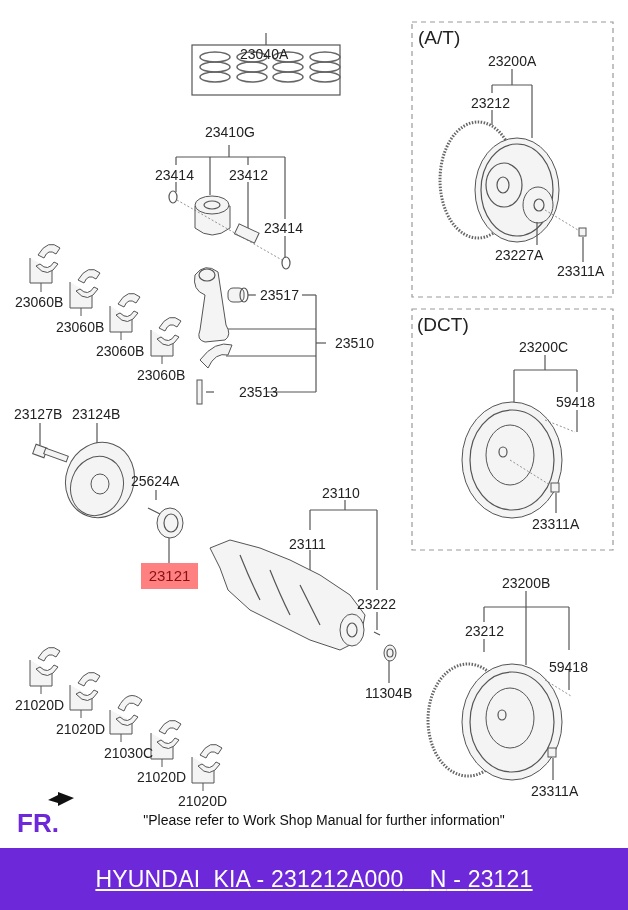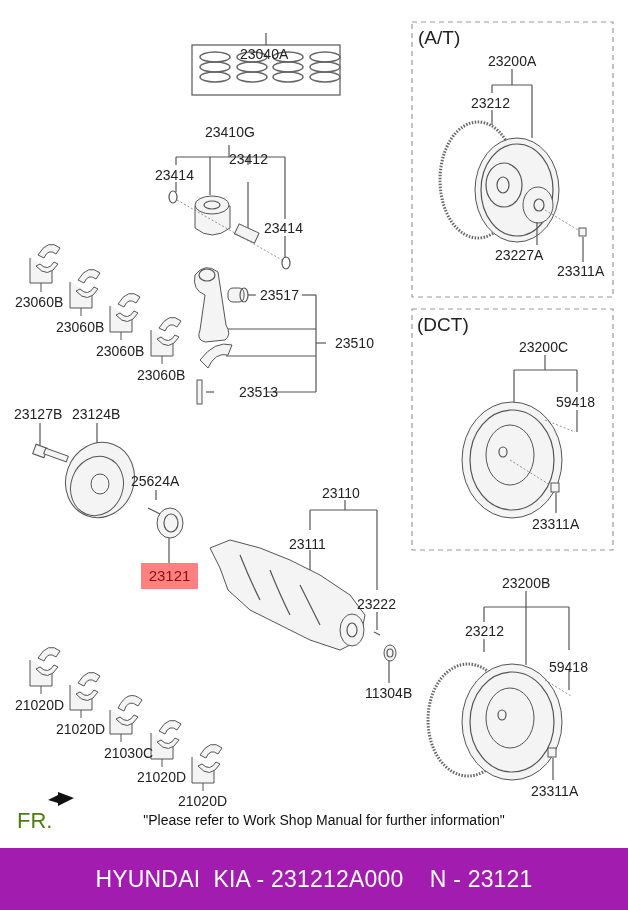--- a/index.html
+++ b/index.html
@@ -1,21 +1,21 @@
 <!DOCTYPE html>
 <html><head>
 <meta charset="utf-8">
 <style>
   html, body { margin: 0; padding: 0; background: #ffffff; }
   body { width: 628px; height: 910px; position: relative; overflow: hidden; font-family: "Liberation Sans", sans-serif; }
   #diagram { position: absolute; left: 0; top: 0; width: 628px; height: 848px; }
   .lbl { position: absolute; font-family: "Liberation Sans", sans-serif; font-size: 14px; color: #222; line-height: 16px; white-space: nowrap; }
   .sec-title { font-size: 19px; }
   .highlight { position: absolute; left: 141px; top: 563px; width: 57px; height: 26px; background: #ff8080; color: #8a1010; font-size: 15px; line-height: 26px; text-align: center; }
-  .fr { position: absolute; left: 17px; top: 808px; font-size: 22px; font-weight: normal; color: #4d7c0f; }
+  .fr { position: absolute; left: 17px; top: 808px; font-size: 26px; font-weight: bold; color: #6d28d9; }
   .note { position: absolute; left: 0; width: 648px; top: 812px; text-align: center; font-size: 14px; color: #111; }
   #footer { position: absolute; left: 0; top: 848px; width: 628px; height: 62px; background: #666666; color: #ffffff; font-size: 23px; line-height: 62px; text-align: center; letter-spacing: 0.2px; }
   #footer span { white-space: pre; }
   svg { position: absolute; left: 0; top: 0; }
   .ln { stroke: #555; stroke-width: 1.2; fill: none; }
   .part { stroke: #555; stroke-width: 1; fill: #f4f4f4; }
   .dash { stroke: #999; stroke-width: 1.2; fill: none; stroke-dasharray: 5 4; }
   .thin { stroke: #777; stroke-width: 0.8; fill: none; stroke-dasharray: 2 2; }
 </style>
 </head>
@@ -210,21 +210,21 @@
 
   <polygon points="48,800 58,795 58,792 74,798 58,806 58,803" fill="#111"></polygon>
 </svg>
 
 <span class="lbl sec-title" style="left:418px;top:30px;">(A/T)</span>
 <span class="lbl sec-title" style="left:417px;top:317px;">(DCT)</span>
 
 <span class="lbl" style="left:240px;top:17px;margin-top:29px;">23040A</span>
 <span class="lbl" style="left:205px;top:124px;">23410G</span>
 <span class="lbl" style="left:155px;top:167px;">23414</span>
-<span class="lbl" style="left:229px;top:151px;">23412</span>
+<span class="lbl" style="left:229px;top:167px;">23412</span>
 <span class="lbl" style="left:264px;top:220px;">23414</span>
 
 <span class="lbl" style="left:15px;top:294px;">23060B</span>
 <span class="lbl" style="left:56px;top:319px;">23060B</span>
 <span class="lbl" style="left:96px;top:343px;">23060B</span>
 <span class="lbl" style="left:137px;top:367px;">23060B</span>
 
 <span class="lbl" style="left:260px;top:287px;">23517</span>
 <span class="lbl" style="left:335px;top:335px;">23510</span>
 <span class="lbl" style="left:219px;top:384px;margin-left:20px;">23513</span>
@@ -256,15 +256,15 @@
 
 <span class="lbl" style="left:502px;top:575px;">23200B</span>
 <span class="lbl" style="left:465px;top:623px;">23212</span>
 <span class="lbl" style="left:549px;top:659px;">59418</span>
 <span class="lbl" style="left:531px;top:783px;">23311A</span>
 
 <span class="fr">FR.</span>
 <div class="note">"Please refer to Work Shop Manual for further information"</div>
 </div>
 
-<div id="footer" style="background: #a21caf;">
+<div id="footer" style="background: #6d28d9; text-decoration: underline;">
   <span>HYUNDAI  KIA</span><span> - </span><span>231212A000</span><span>    </span><span>N</span><span> - </span><span>23121</span>
 </div>
 
 </body></html>

